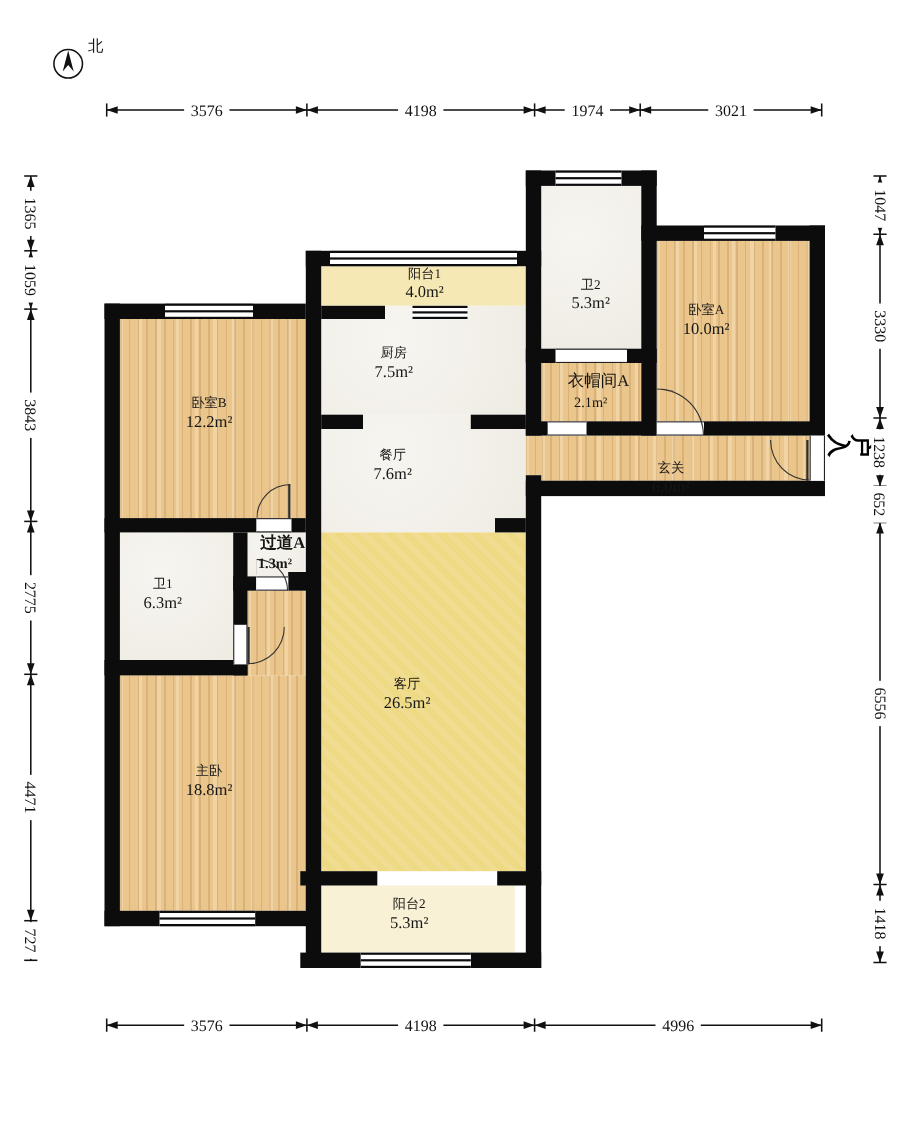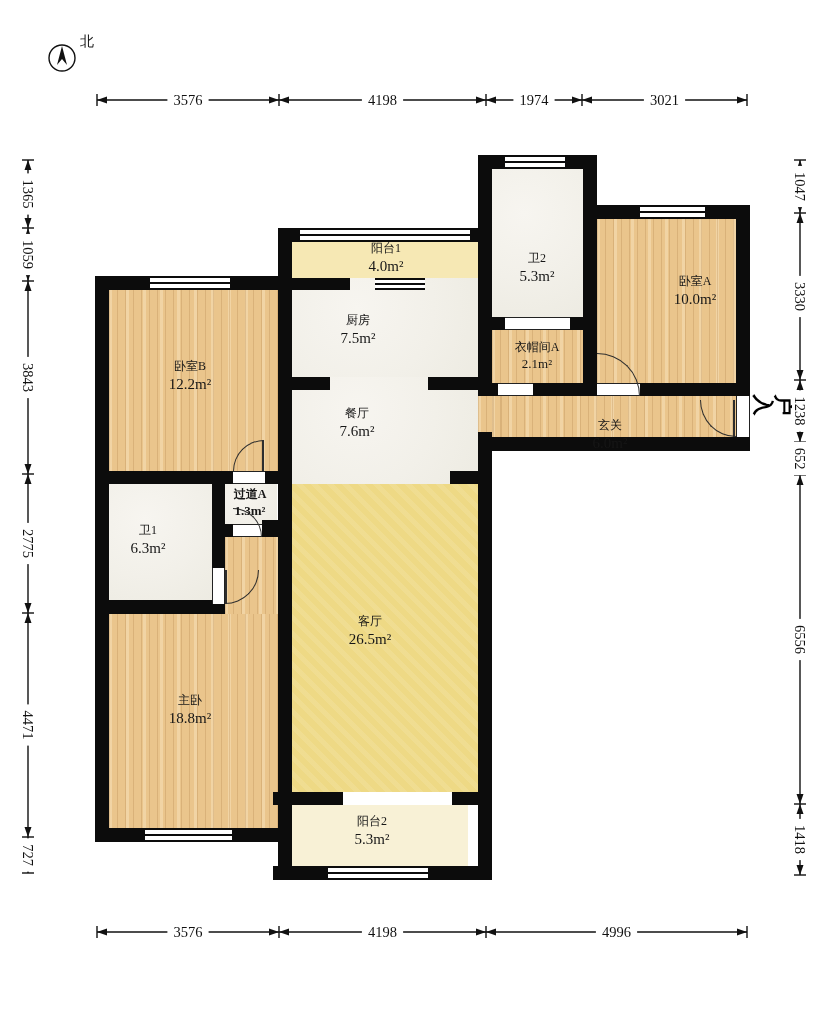--- a/index.html
+++ b/index.html
@@ -21,21 +21,21 @@
   .win-h{position:absolute;background:#fff;border-top:2px solid #0c0c0c;border-bottom:2px solid #0c0c0c;box-sizing:border-box;z-index:4;}
   .win-h .mid{position:absolute;left:0;right:0;top:50%;margin-top:-0.75px;height:1.5px;background:#0c0c0c;}
   .thr-h{position:absolute;background:#fff;border-top:1.5px solid #222;border-bottom:1.5px solid #222;box-sizing:border-box;z-index:4;}
   .thr-v{position:absolute;background:#fff;border-left:1.5px solid #222;border-right:1.5px solid #222;box-sizing:border-box;z-index:4;}
   .door{position:absolute;box-sizing:border-box;border:0 solid #2e2e2e;background:transparent;z-index:4;}
   .leaf{position:absolute;background:#2e2e2e;z-index:4;}
   .rlabel{position:absolute;transform:translate(-50%,-50%);text-align:center;color:#161616;
           white-space:nowrap;z-index:5;line-height:1.3;}
   .rlabel .nm{font-size:12px;}
   .rlabel .ar{font-size:15px;}
-  .rlabel.small .nm{font-size:12px;}
+  .rlabel.small .nm{font-size:15px;padding-left:14px;}
   .rlabel.small .ar{font-size:13px;}
   .entry{position:absolute;left:752px;top:392px;display:flex;z-index:6;color:#000;}
   .entry span{display:block;font-size:21px;font-weight:bold;transform:rotate(90deg);width:21px;height:26px;line-height:26px;text-align:center;}
   svg.overlay{position:absolute;left:0;top:0;z-index:6;}
 </style>
 </head>
 <body>
 
 <div id="canvas">
   <div id="plan">
@@ -43,21 +43,21 @@
       <div class="rlabel" style="left: 386px; top: 259px;">
         <div class="nm">阳台1</div>
         <div class="ar">4.0m²</div>
       </div>
       <div class="room marble" style="left: 492px; top: 169px; width: 91px; height: 148px;"></div>
       <div class="rlabel" style="left: 537px; top: 269px;">
         <div class="nm">卫2</div>
         <div class="ar">5.3m²</div>
       </div>
       <div class="room wood" style="left: 597px; top: 219px; width: 139px; height: 164px;"></div>
-      <div class="rlabel" style="left: 695px; top: 292px;">
+      <div class="rlabel" style="left: 642px; top: 292px;">
         <div class="nm">卧室A</div>
         <div class="ar">10.0m²</div>
       </div>
       <div class="room marble" style="left: 292px; top: 278px; width: 186px; height: 99px;"></div>
       <div class="rlabel" style="left: 358px; top: 331px;">
         <div class="nm">厨房</div>
         <div class="ar">7.5m²</div>
       </div>
       <div class="room wood" style="left: 492px; top: 330px; width: 91px; height: 53px;"></div>
       <div class="rlabel small" style="left: 537px; top: 356px;">

